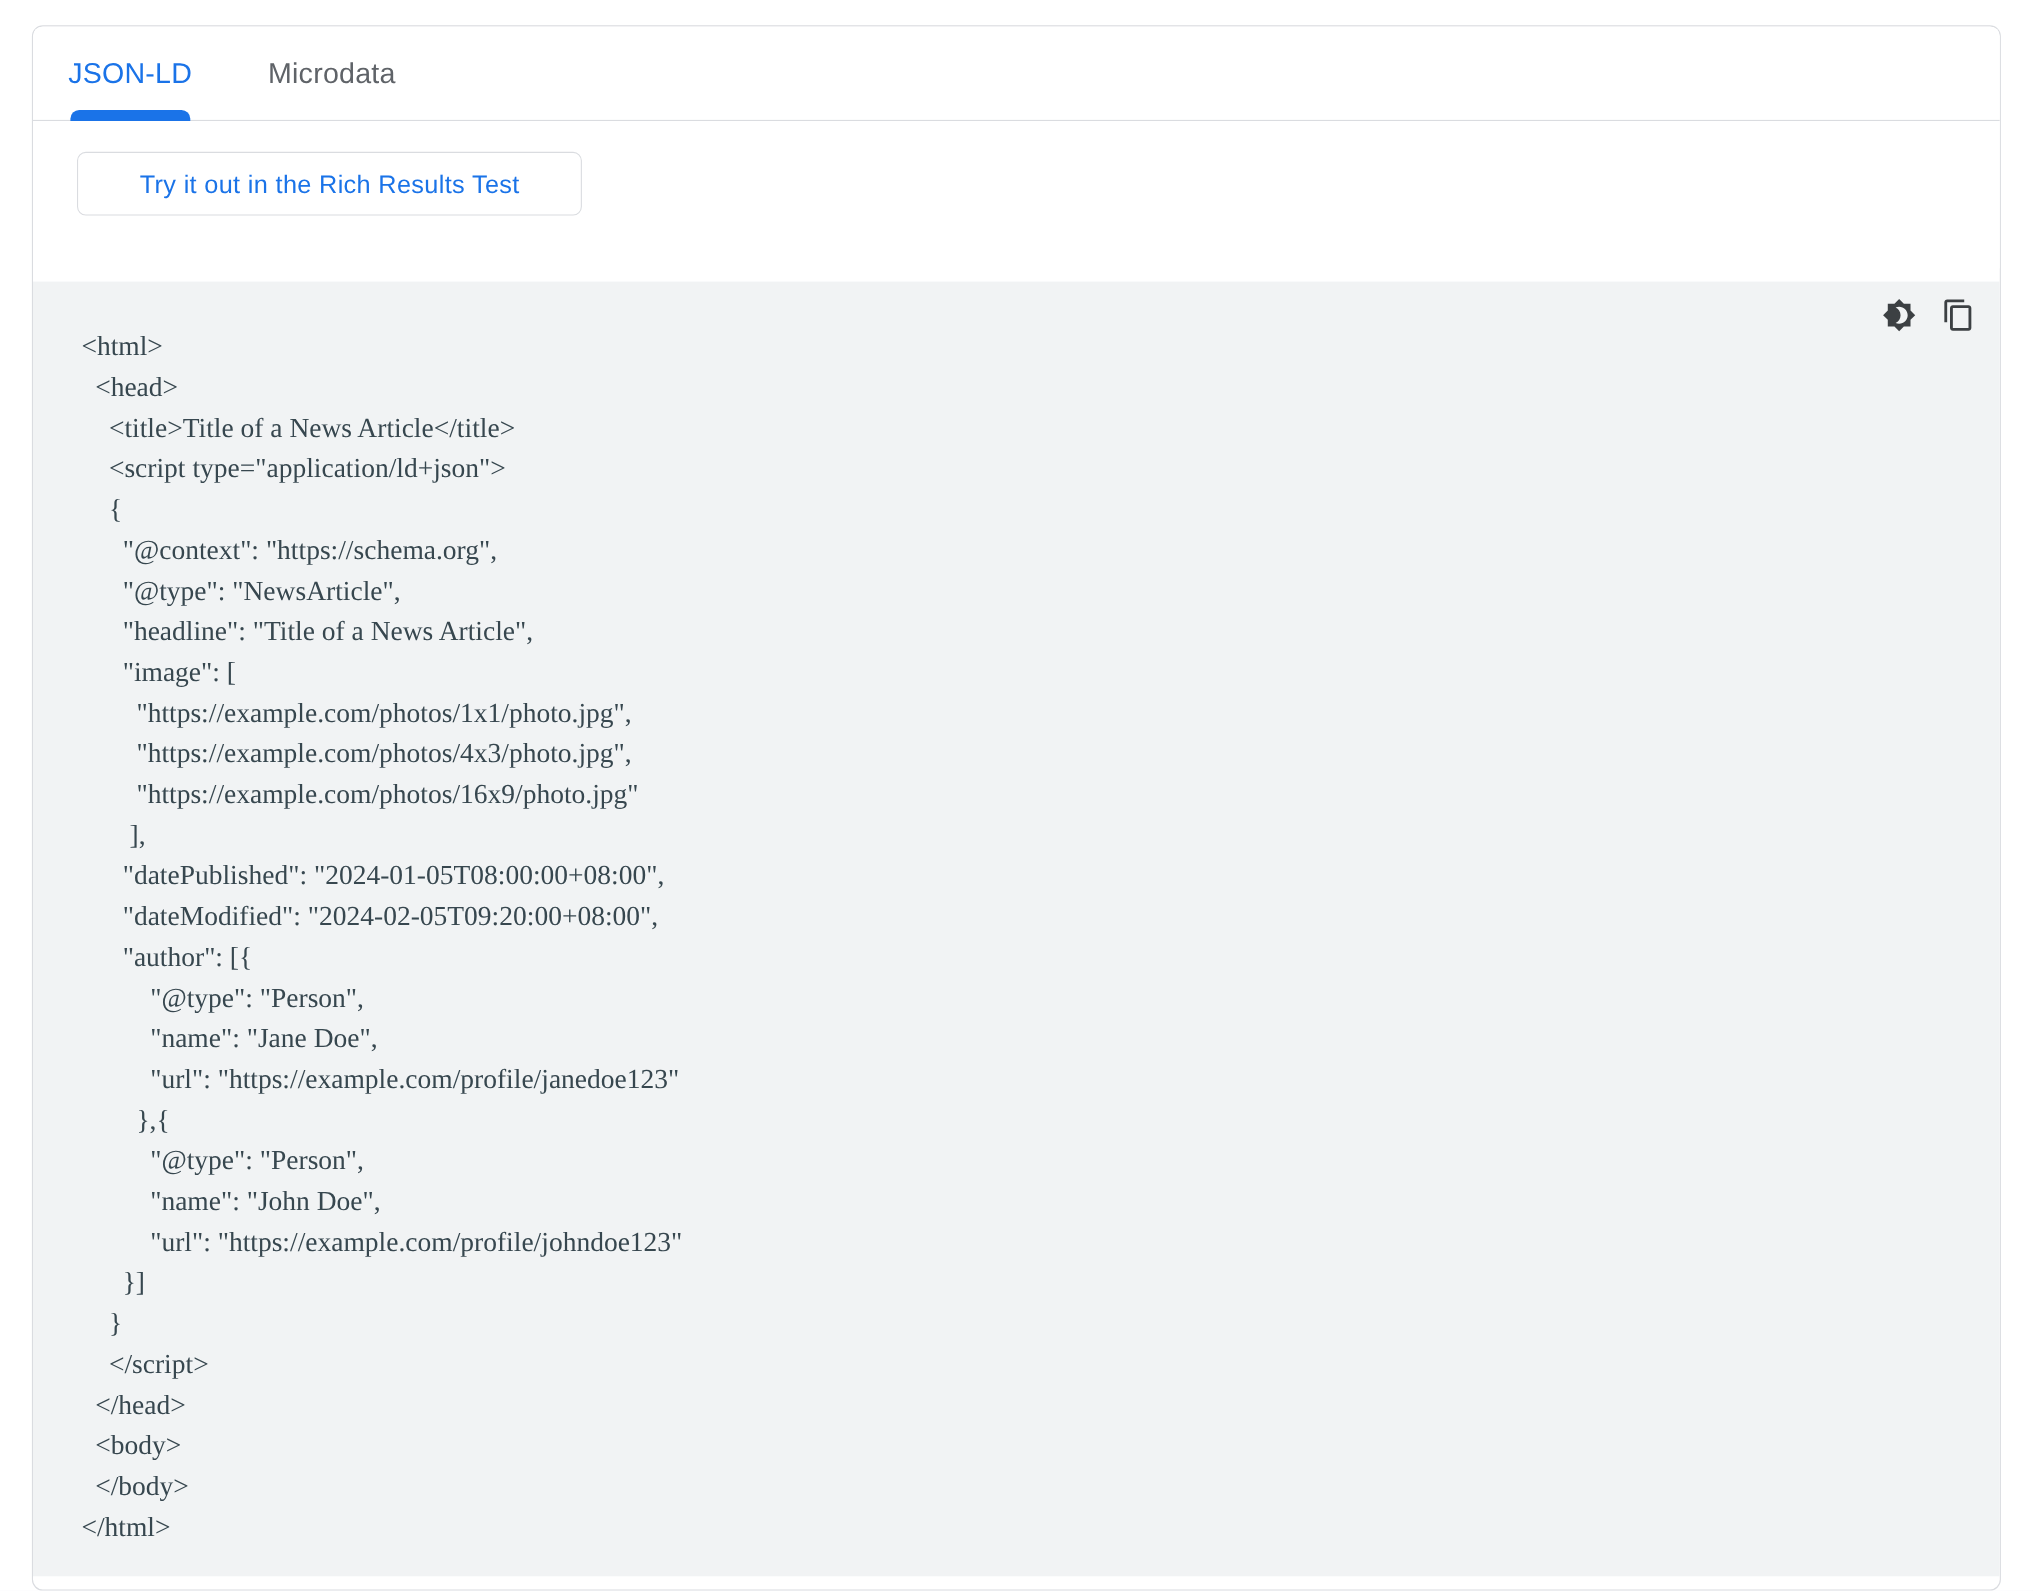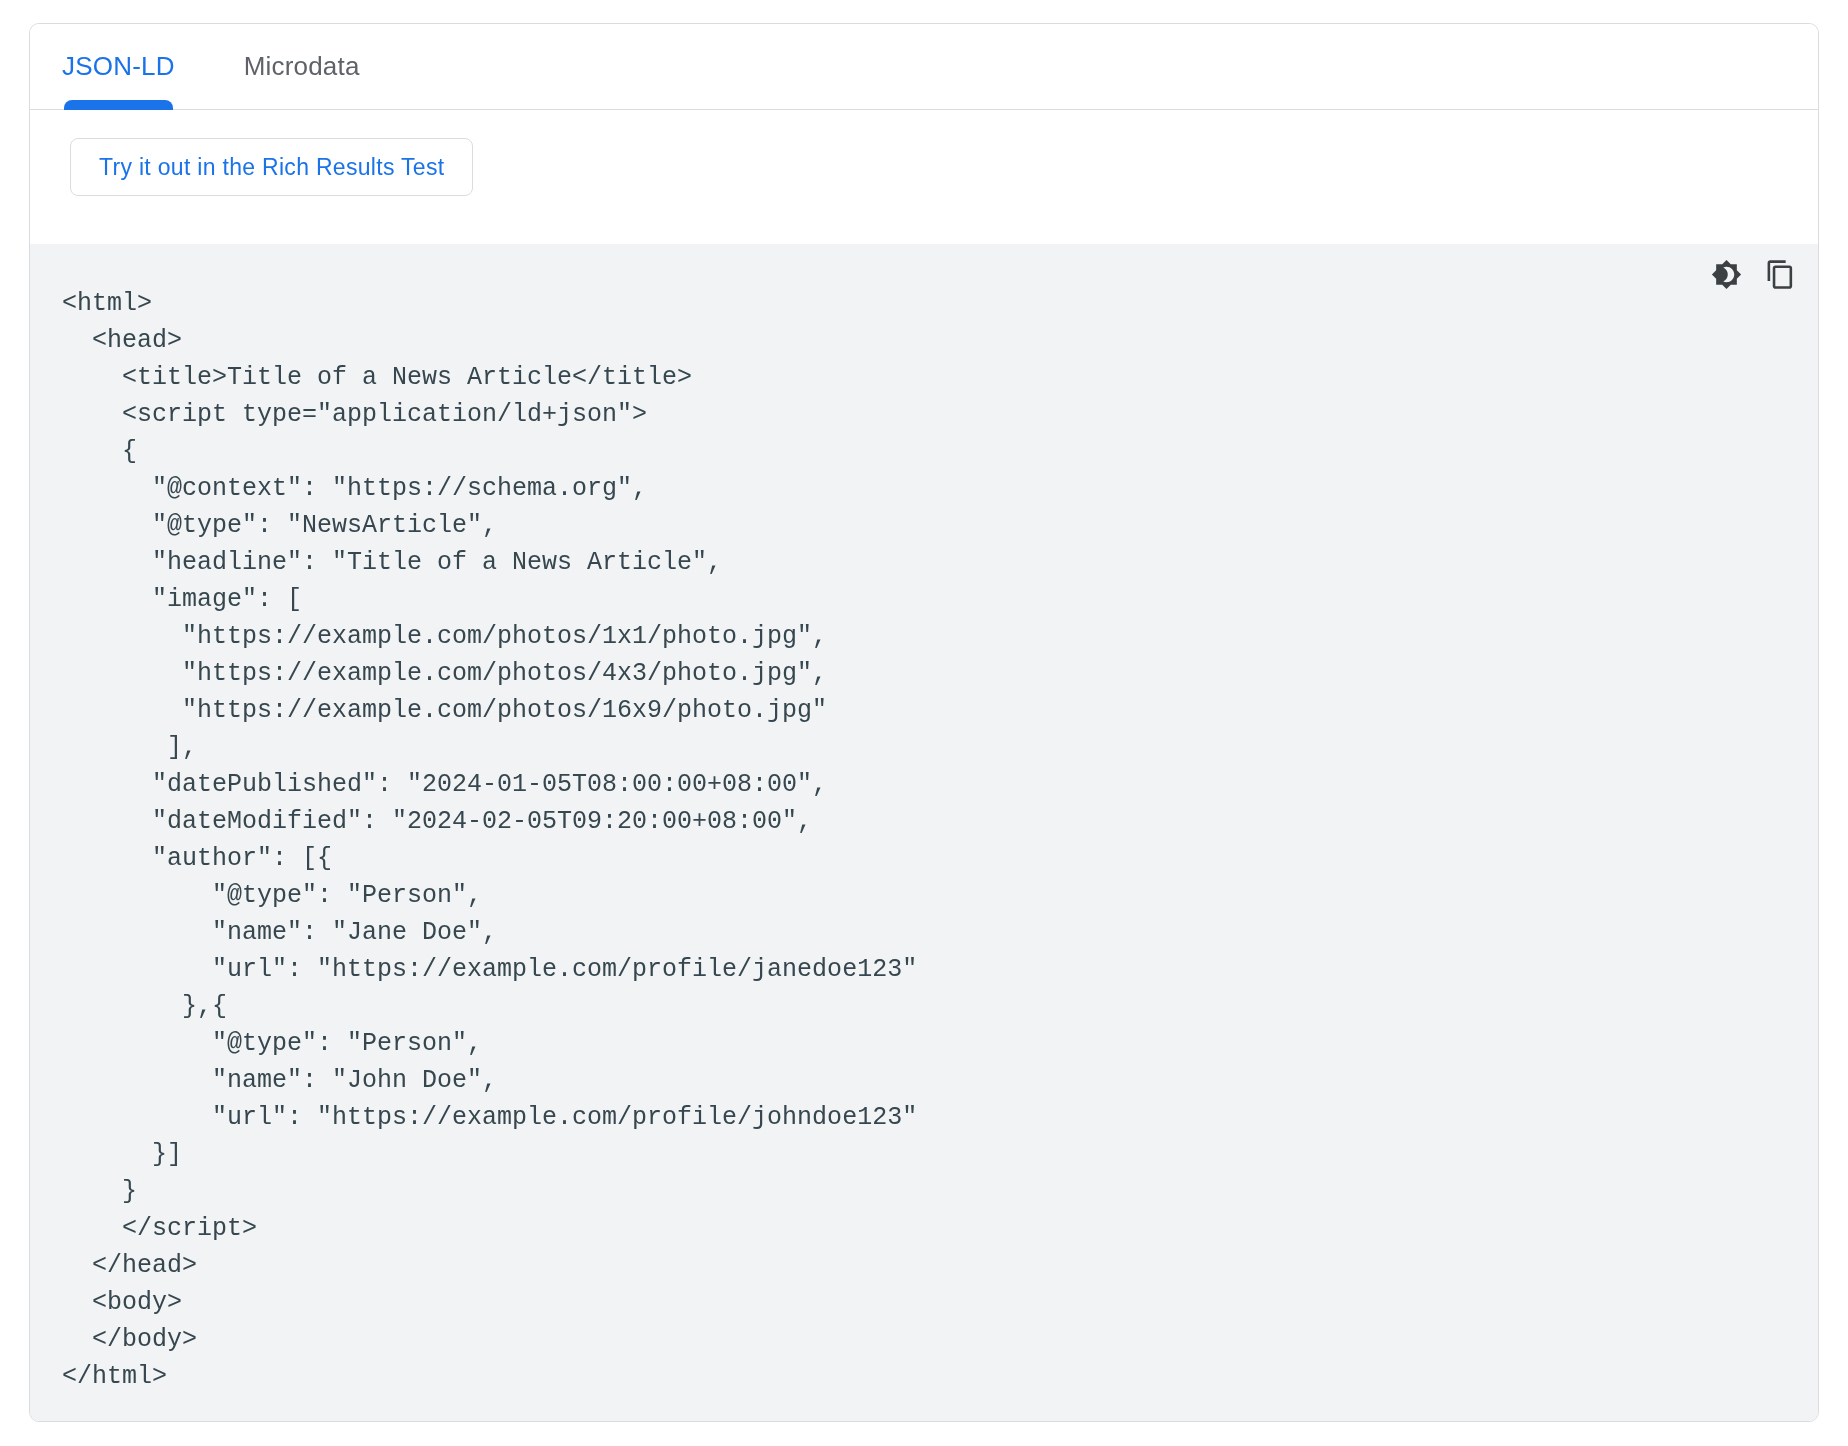--- a/index.html
+++ b/index.html
@@ -51,21 +51,21 @@
     height: 10px;
     background: #1a73e8;
     border-radius: 8px 8px 0 0;
   }
   
   .button-row { background: #ffffff; }
   .try-button {
     display: inline-block;
     margin: 28px 0 48px 40px;
     height: 58px;
-    padding: 0 28px;
+    padding: 0 56px;
     background: #ffffff;
     border: 1px solid #dadce0;
     border-radius: 8px;
     color: #1a73e8;
     font-size: 23px;
     font-weight: 500;
     letter-spacing: 0.3px;
     font-family: "Liberation Sans", sans-serif;
     cursor: pointer;
     line-height: 56px;
@@ -86,23 +86,23 @@
     padding: 0;
     border: none;
     background: none;
     cursor: pointer;
     display: flex;
     align-items: center;
     justify-content: center;
   }
   .icon-btn svg { width: 31px; height: 31px; fill: #3c4043; }
   pre.code {
-    margin: 0;
+    margin: 12px;
     padding: 41px 30px 26px 32px;
-    font-family: Liberation Mono, monospace;
+    font-family: Liberation Serif, serif;
     font-size: 25px;
     line-height: 37px;
     color: #37474f;
     white-space: pre;
     overflow: hidden;
   }
 </style>
 </head>
 <body>
 

